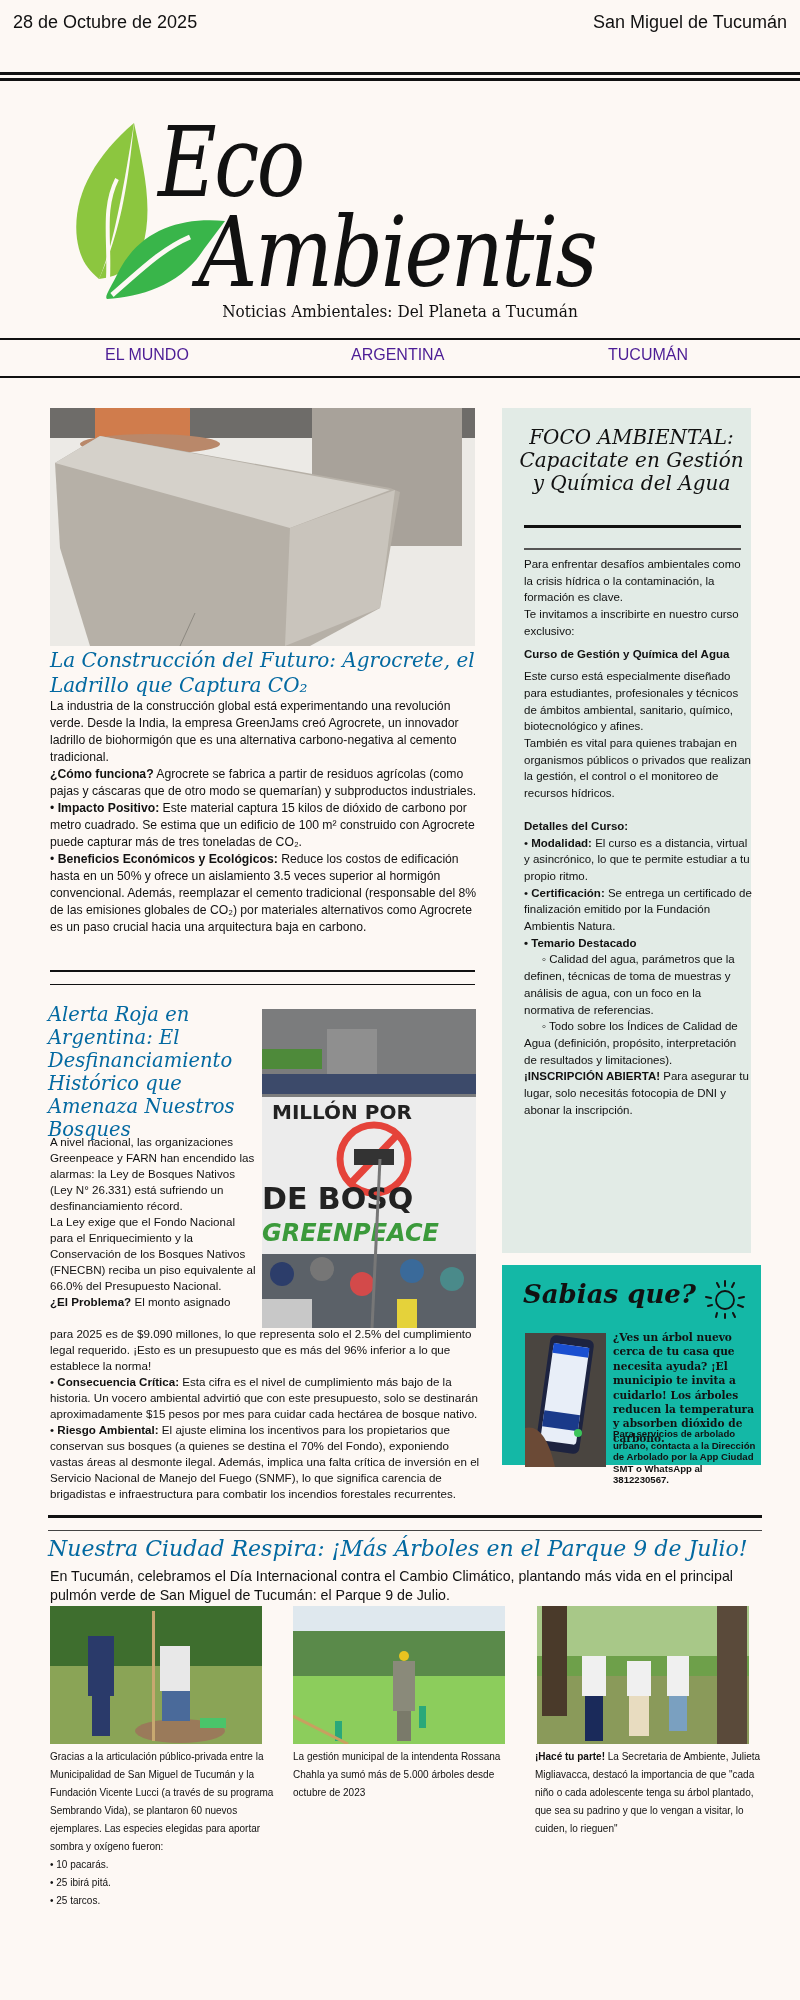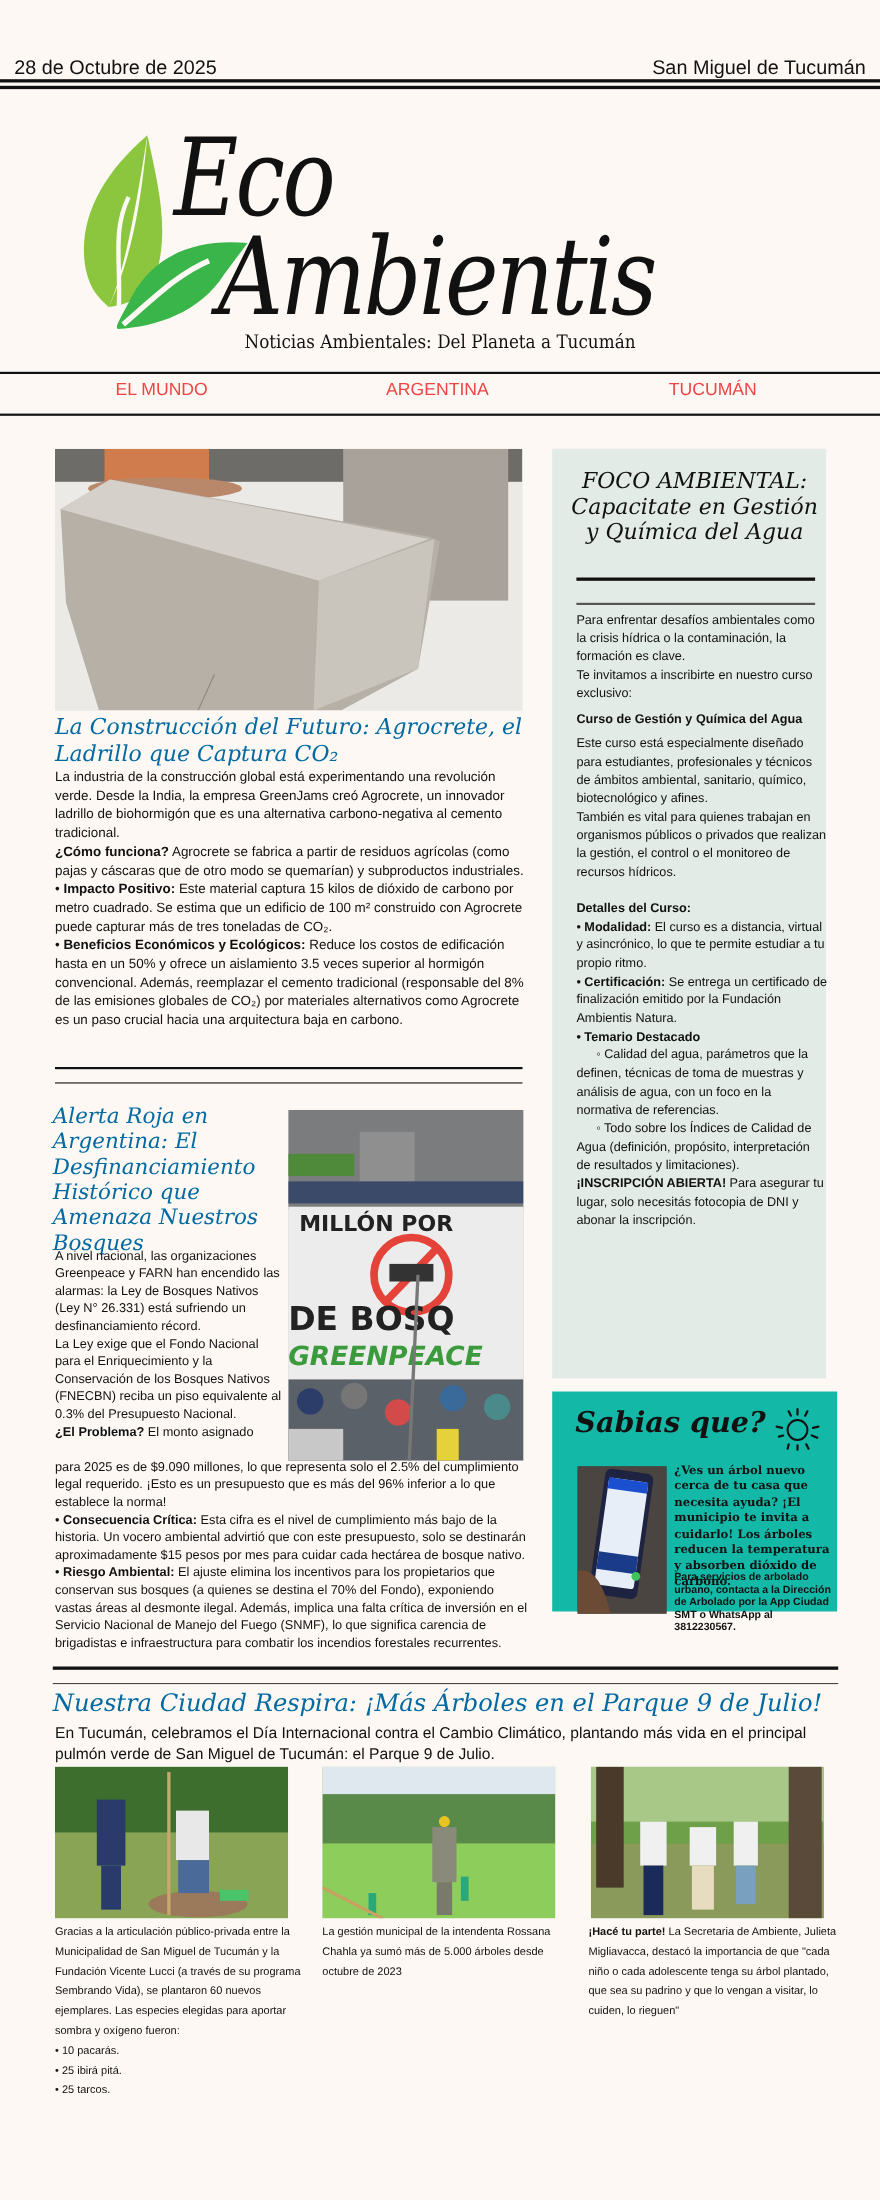--- a/index.html
+++ b/index.html
@@ -1,32 +1,32 @@
 <!DOCTYPE html>
 <html><head>
 <meta charset="utf-8">
 <style>
   * { box-sizing: border-box; margin: 0; padding: 0; }
   html, body { width: 800px; height: 2000px; background: #fdf8f4; overflow: hidden; }
   body { font-family: "Liberation Sans", sans-serif; color: #111; position: relative; }
 
-  .topbar { position: absolute; top: 8px; left: 0; width: 800px; height: 30px; font-size: 18px; margin-top: 39px; }
+  .topbar { position: absolute; top: 8px; left: 0; width: 800px; height: 30px; font-size: 18px; }
   .topbar .date { position: absolute; left: 13px; top: 4px; }
   .topbar .city { position: absolute; right: 13px; top: 4px; }
 
   .rule { position: absolute; left: 0; width: 800px; background: #111; }
 
   .logo-wrap { position: absolute; left: 0; top: 105px; width: 800px; height: 230px; }
   .leaf { position: absolute; }
   .logo-eco { position: absolute; left: 158px; top: 8px; font-family: "DejaVu Serif", serif; font-style: italic; font-size: 98px; line-height: 1; letter-spacing: -3px; font-weight: normal; transform: scaleX(0.82); transform-origin: left top; }
   .logo-amb { position: absolute; left: 198px; top: 98px; font-family: "DejaVu Serif", serif; font-style: italic; font-size: 98px; line-height: 1; letter-spacing: -3px; transform: scaleX(0.84); transform-origin: left top; }
   .tagline { position: absolute; left: 0; width: 800px; top: 196px; text-align: center; font-family: "DejaVu Serif", serif; font-size: 17px; transform: scaleX(0.9); }
 
   .nav { position: absolute; top: 338px; left: 0; width: 800px; height: 34px; font-size: 16px; }
-  .nav a { position: absolute; top: 8px; color: #ef4444; text-decoration: none; }
+  .nav a { position: absolute; top: 8px; color: #4c1d95; text-decoration: none; }
 
   .headline { font-family: "DejaVu Serif", serif; font-style: italic; font-weight: normal; color: #0369a1; }
   .body-text { font-size: 12.2px; line-height: 17px; }
   .body-text b { font-weight: bold; }
 
   
   .img-brick { position: absolute; left: 50px; top: 408px; width: 425px; height: 238px; overflow: hidden; background: #e9e8e5; }
   .a1-title { position: absolute; left: 50px; top: 648px; width: 430px; font-size: 20px; line-height: 25px; }
   .a1-body { position: absolute; left: 50px; top: 698px; width: 430px; }
 
@@ -185,21 +185,21 @@
     <circle cx="100" cy="275" r="12" fill="#d34a4a"></circle>
       <circle cx="150" cy="262" r="12" fill="#3a6a9a"></circle>
     <circle cx="190" cy="270" r="12" fill="#4a8a8a"></circle>
     <rect x="0" y="290" width="50" height="29" fill="#c8c8c8"></rect>
     <rect x="135" y="290" width="20" height="29" fill="#e5d23a"></rect>
     <line x1="118" y1="150" x2="110" y2="319" stroke="#777" stroke-width="3"></line>
   </svg>
 </div>
 <div class="a2-body-a">
   <p>A nivel nacional, las organizaciones Greenpeace y FARN han encendido las alarmas: la Ley de Bosques Nativos (Ley N° 26.331) está sufriendo un desfinanciamiento récord.</p>
-  <p>La Ley exige que el Fondo Nacional para el Enriquecimiento y la Conservación de los Bosques Nativos (FNECBN) reciba un piso equivalente al 0.3% del Presupuesto Nacional.</p>
+  <p>La Ley exige que el Fondo Nacional para el Enriquecimiento y la Conservación de los Bosques Nativos (FNECBN) reciba un piso equivalente al 66.0% del Presupuesto Nacional.</p>
   <p><b>¿El Problema?</b><span> El monto asignado</span></p>
 </div>
 <div class="a2-body-b">
   <p>para 2025 es de $9.090 millones, lo que representa solo el 2.5% del cumplimiento legal requerido. ¡Esto es un presupuesto que es más del 96% inferior a lo que establece la norma!</p>
   <p>• <b>Consecuencia Crítica:</b><span> Esta cifra es el nivel de cumplimiento más bajo de la historia. Un vocero ambiental advirtió que con este presupuesto, solo se destinarán aproximadamente $15 pesos por mes para cuidar cada hectárea de bosque nativo.</span></p>
   <p>• <b>Riesgo Ambiental:</b><span> El ajuste elimina los incentivos para los propietarios que conservan sus bosques (a quienes se destina el 70% del Fondo), exponiendo vastas áreas al desmonte ilegal. Además, implica una falta crítica de inversión en el Servicio Nacional de Manejo del Fuego (SNMF), lo que significa carencia de brigadistas e infraestructura para combatir los incendios forestales recurrentes.</span></p>
 </div>
 
 <div class="rule" style="left:48px;width:714px;top:1515px;height:2.5px;"></div>
 <div class="rule" style="left:48px;width:714px;top:1530px;height:1px;background:#444;"></div>

